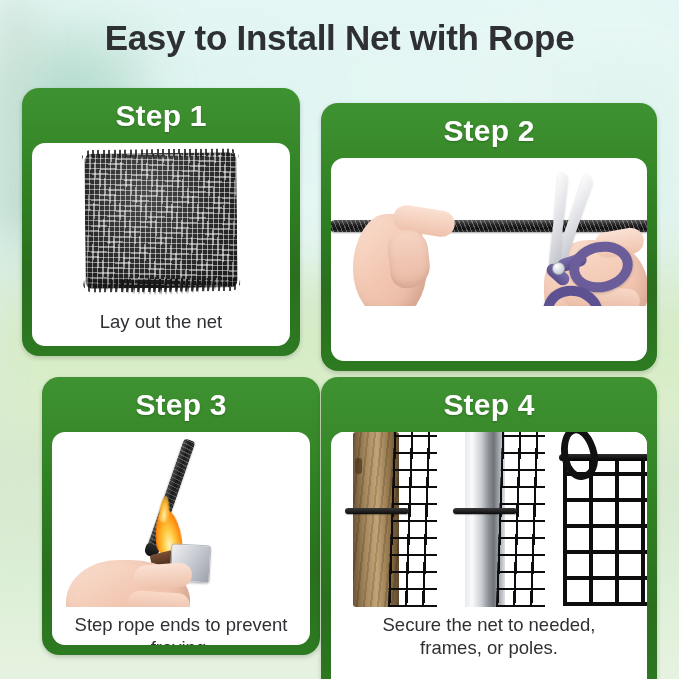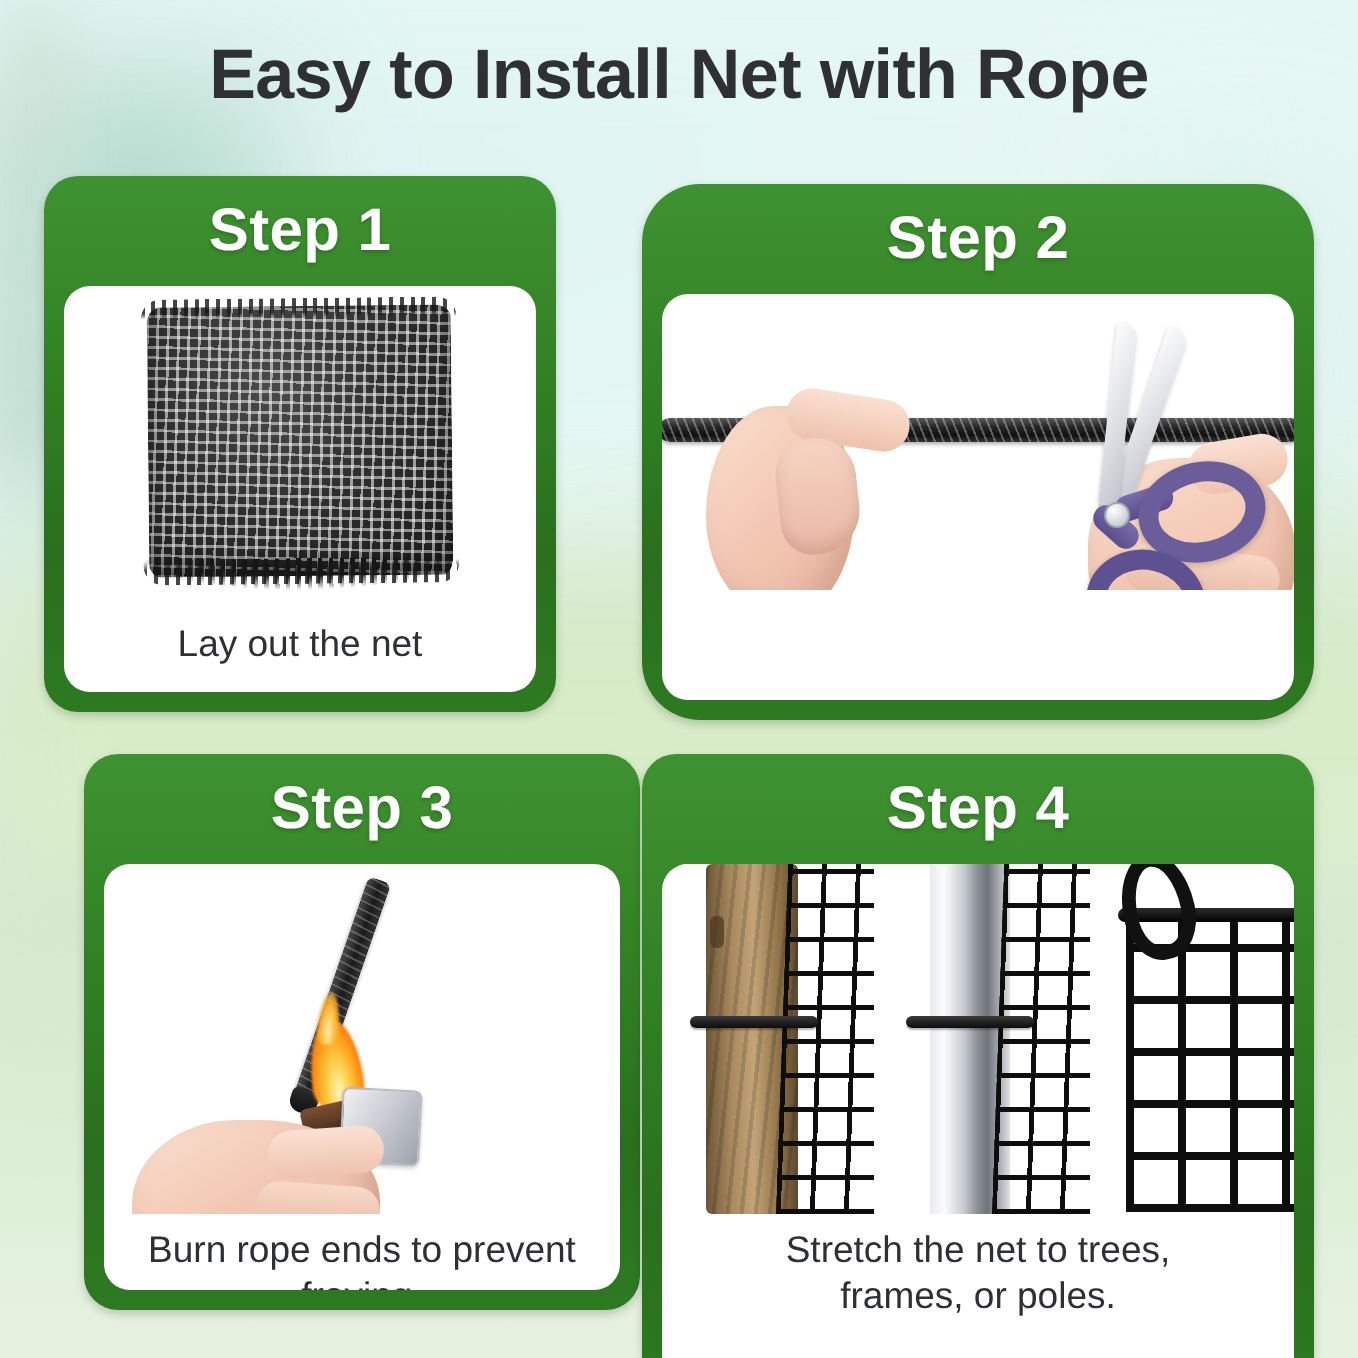--- a/index.html
+++ b/index.html
@@ -37,22 +37,22 @@
   }
 
   
   .card{
     position:absolute;
     border-radius:17px;
     background:linear-gradient(180deg,#3f9231 0%,#2f7f22 42%,#2a6f1e 70%,#2d7a21 100%);
     box-shadow:0 2px 5px rgba(0,0,0,.18);
     overflow:hidden;
   }
-  .card.c1{left:22px;top:88px;width:256px;height:268px;}
-  .card.c2{left:321px;top:92px;width:336px;height:268px;border-radius:29px;}
+  .card.c1{left:22px;top:88px;width:278px;height:268px;}
+  .card.c2{left:321px;top:103px;width:336px;height:268px;}
   .card.c3{left:22px;top:377px;width:278px;height:278px;margin-left:20px;}
   .card.c4{left:321px;top:377px;width:336px;height:331px;}
 
   .card-head{
     position:absolute;left:0;top:0;width:100%;height:55px;
     display:flex;align-items:center;justify-content:center;
     color:#ffffff;font-weight:bold;font-size:30px;
     text-shadow:0 1px 2px rgba(0,0,0,.22);
     letter-spacing:.2px;
   }
@@ -351,21 +351,21 @@
             <div class="wick"></div>
             <div class="lid"></div>
         </div>
         <div class="hand3">
           <div class="palm"></div>
             <div class="fa"></div>
             <div class="fb"></div>
         </div>
       </div>
       <div class="caption">
-        <div>Burn rope ends to prevent</div>
+        <div>Step rope ends to prevent</div>
         <div>fraying.</div>
       </div>
     </div>
   </div>
 
   <div class="card c4">
     <div class="card-head">Step 4</div>
     <div class="panel">
       <div class="art">
         <div class="p4 p4a">
@@ -378,19 +378,19 @@
           <div class="mesh m2"></div>
           <div class="tie"></div>
         </div>
         <div class="p4 p4c">
           <div class="corner-net"></div>
           <div class="corner-top"></div>
           <div class="loop"></div>
         </div>
       </div>
       <div class="caption">
-        <div>Stretch the net to trees,</div>
+        <div>Secure the net to needed,</div>
         <div>frames, or poles.</div>
       </div>
     </div>
   </div>
 
 </div>
 
 </body></html>

